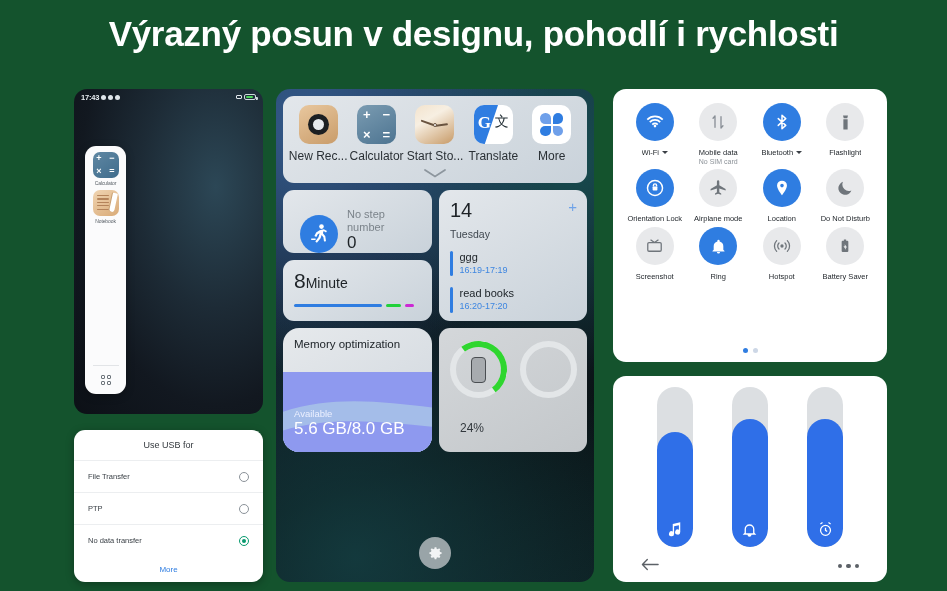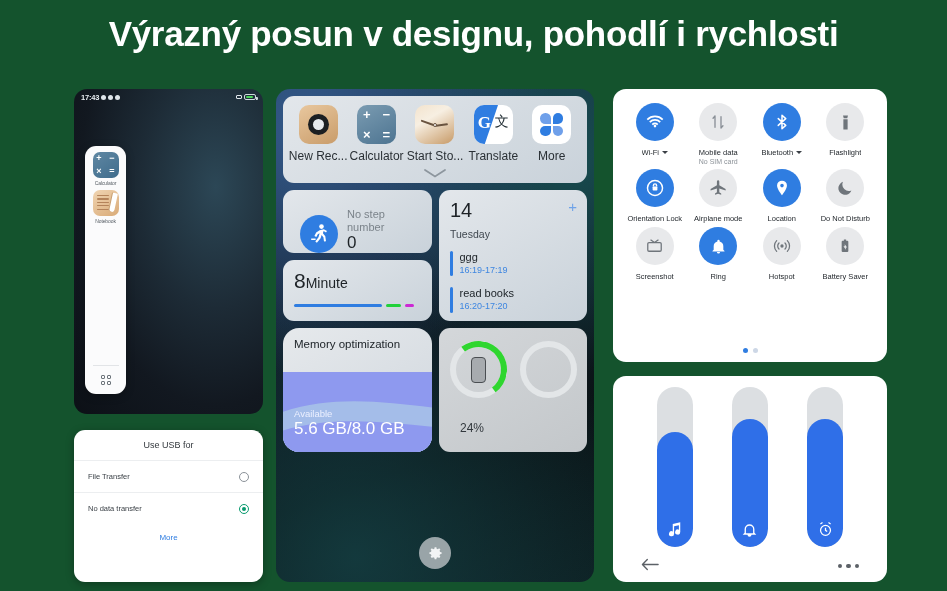--- a/index.html
+++ b/index.html
@@ -277,20 +277,24 @@
   </div>
 
   <div class="usb">
     <div class="usb-title">Use USB for</div>
 
     <div class="usb-row">
       <span>File Transfer</span>
       <span class="radio"></span>
     </div>
     <div class="usb-row">
+      <span>PTP</span>
+      <span class="radio"></span>
+    </div>
+    <div class="usb-row">
       <span>No data transfer</span>
       <span class="radio sel"></span>
     </div>
     <div class="usb-more">More</div>
   </div>
 
   <div class="phone2">
 
     <div class="card apps-card">
       <div class="apps-row">

